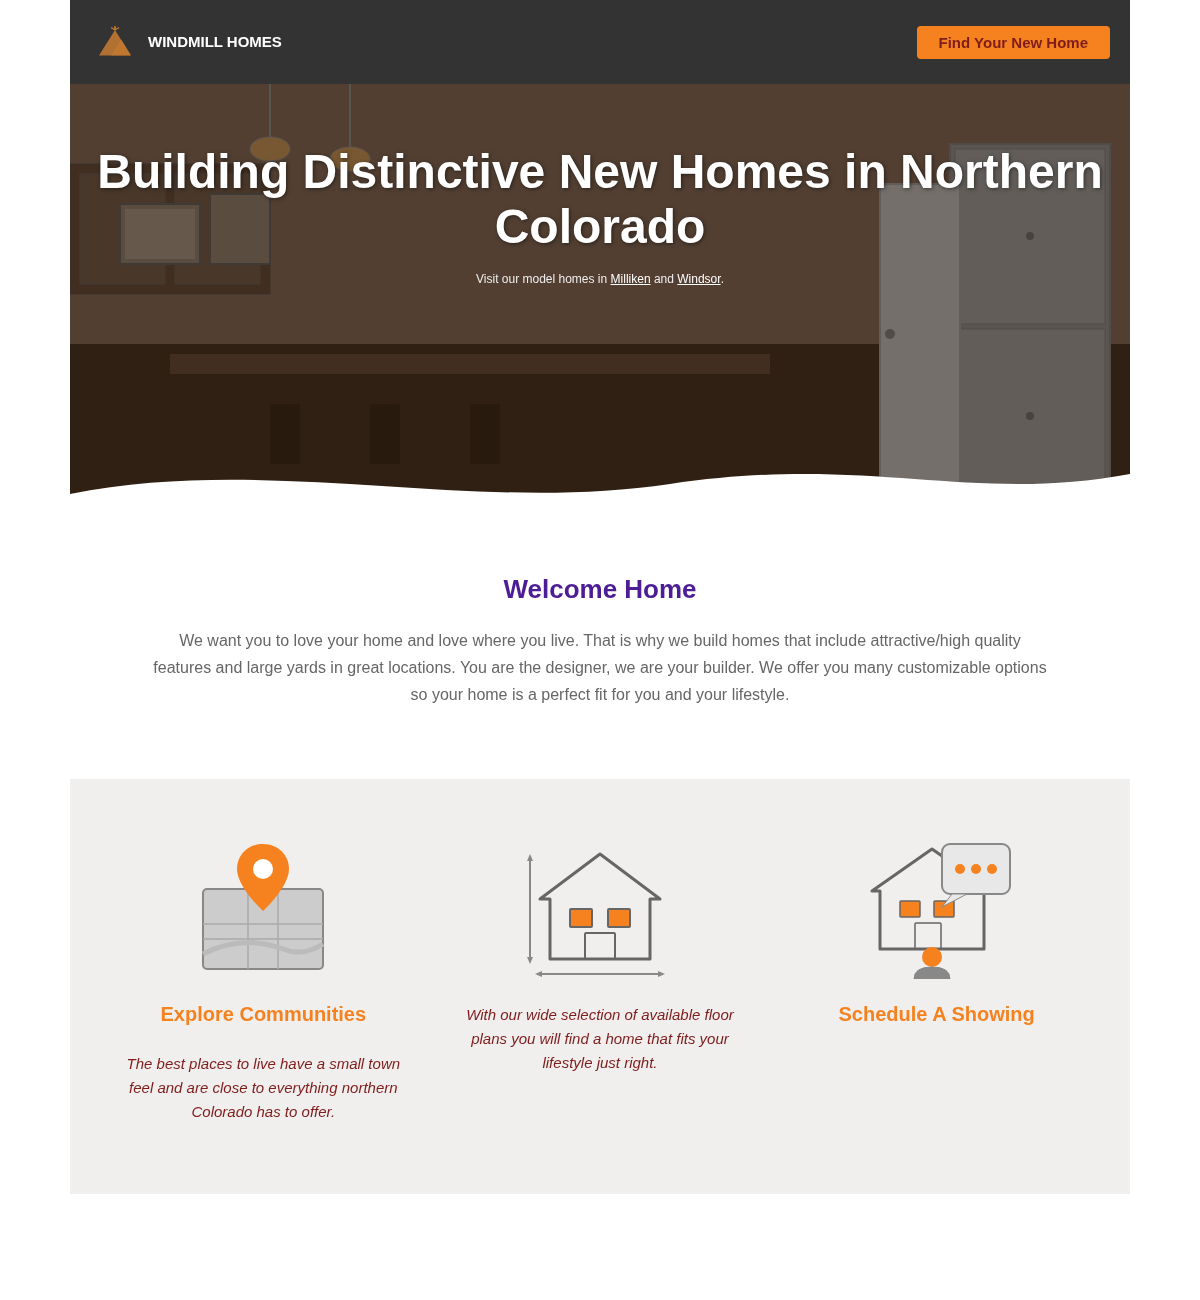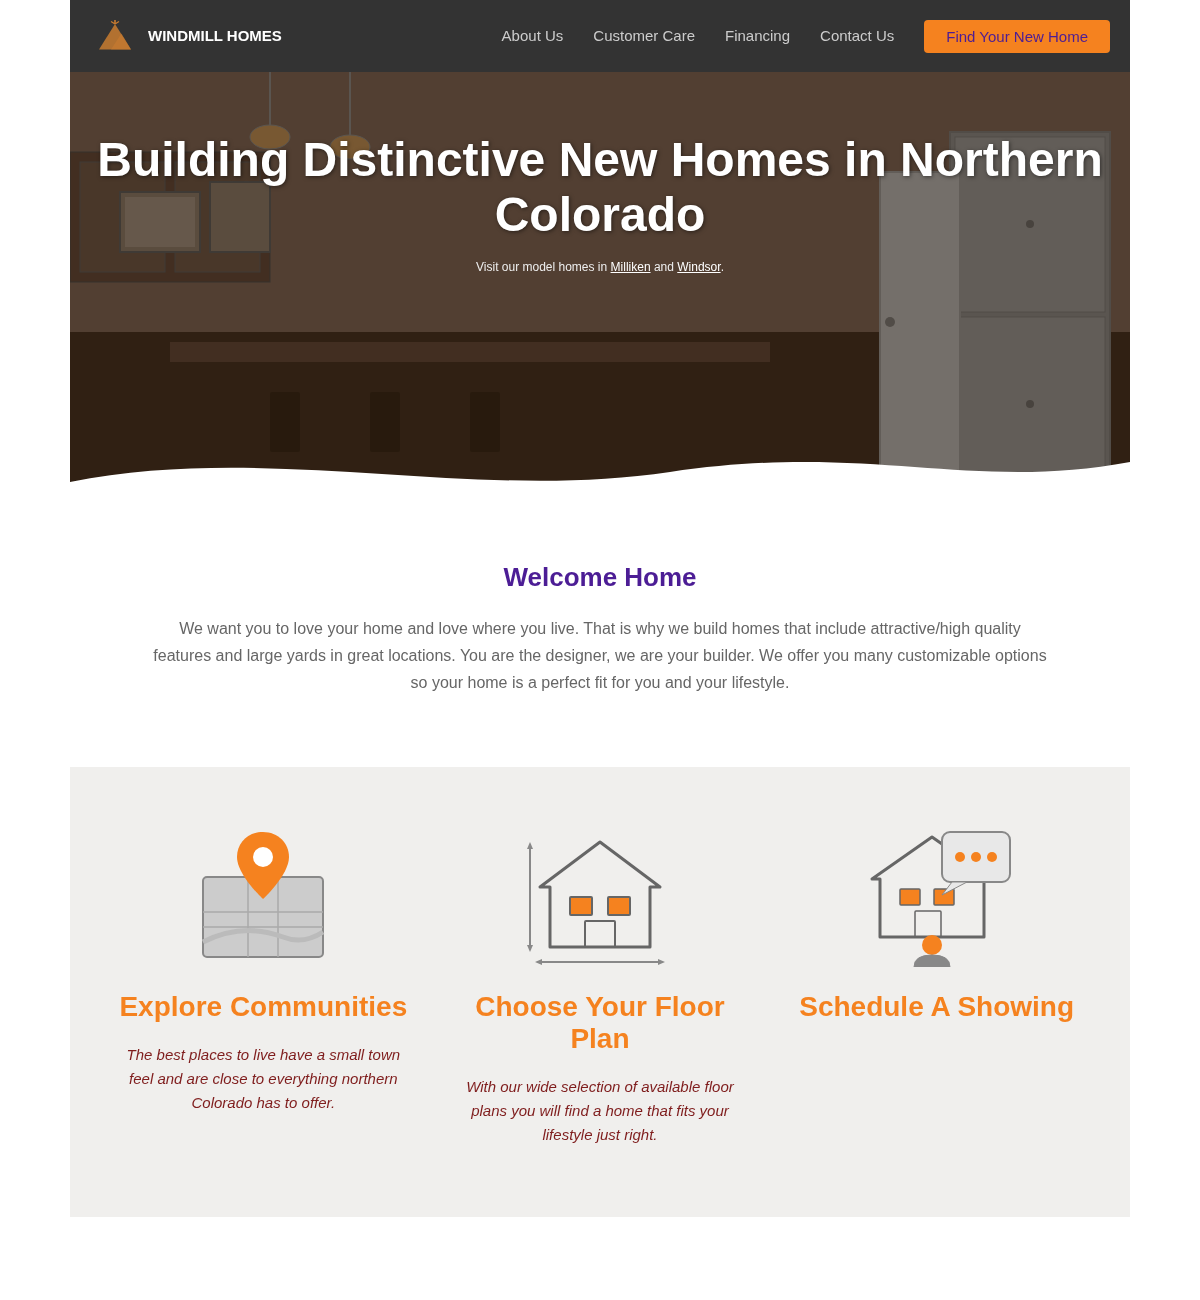--- a/index.html
+++ b/index.html
@@ -4,21 +4,21 @@
   <style>
     * { margin: 0; padding: 0; box-sizing: border-box; }
     body { font-family: Arial, sans-serif; width: 1060px; margin: 0 auto; background: #fff; }
 
     
     .navbar {
       background: #333;
       display: flex;
       align-items: center;
       padding: 0 20px;
-      height: 72px;
+      height: 84px;
     }
     .brand {
       display: flex;
       align-items: center;
       color: #fff;
       text-decoration: none;
       margin-right: auto;
     }
     .brand-icon {
       width: 50px;
@@ -38,25 +38,25 @@
       list-style: none;
       margin-right: 30px;
     }
     .nav-links a {
       color: #ccc;
       text-decoration: none;
       font-size: 15px;
     }
     .cta-btn {
       background: #f5821f;
-      color: #4c1d95;
+      color: #7f1d1d;
       border: none;
       padding: 8px 22px;
       font-size: 15px;
-      font-weight: normal;
+      font-weight: bold;
       border-radius: 4px;
       cursor: pointer;
       white-space: nowrap;
     }
 
     
     .hero {
       position: relative;
       background: #1d4ed8;
       overflow: hidden;
@@ -155,24 +155,24 @@
       flex: 1;
       text-align: center;
       max-width: 300px;
     }
     .feature-icon {
       width: 160px;
       height: 140px;
       margin: 0 auto 24px;
     }
     .feature-title {
-      font-size: 28px;
+      font-size: 20px;
       font-weight: bold;
       color: #f5821f;
-      margin-bottom: 20px;
+      margin-bottom: 26px;
       text-align: center;
     }
     .feature-text {
       font-size: 15px;
       color: #7f1d1d;
       line-height: 1.6;
       font-style: italic;
     }
   </style>
 </head>
@@ -185,26 +185,20 @@
 
       <polygon points="10,42 30,10 50,42" fill="#c97c30" opacity="0.85"></polygon>
       <polygon points="25,42 38,22 50,42" fill="#c97c30" opacity="0.6"></polygon>
 
       <line x1="30" y1="10" x2="30" y2="5" stroke="#c97c30" stroke-width="2"></line>
       <line x1="30" y1="10" x2="35" y2="7" stroke="#c97c30" stroke-width="1.5"></line>
       <line x1="30" y1="10" x2="25" y2="7" stroke="#c97c30" stroke-width="1.5"></line>
     </svg>
     <span class="brand-text">WINDMILL HOMES</span>
   </a>
-  <ul class="nav-links">
-    <li><a href="#">About Us</a></li>
-    <li><a href="#">Customer Care</a></li>
-    <li><a href="#">Financing</a></li>
-    <li><a href="#">Contact Us</a></li>
-  </ul>
   <button class="cta-btn">Find Your New Home</button>
 </nav>
 
 <section class="hero">
   <div class="hero-bg-img">
 
     <svg style="position:absolute;inset:0;width:100%;height:100%;" viewBox="0 0 1060 430" preserveAspectRatio="xMidYMid slice" xmlns="http://www.w3.org/2000/svg">
 
       <rect width="1060" height="430" fill="#5c4230"></rect>
 
@@ -301,21 +295,20 @@
 
           <line x1="10" y1="20" x2="10" y2="120" stroke="#888" stroke-width="2"></line>
           <polygon points="10,15 7,22 13,22" fill="#888"></polygon>
           <polygon points="10,125 7,118 13,118" fill="#888"></polygon>
 
           <line x1="20" y1="135" x2="140" y2="135" stroke="#888" stroke-width="2"></line>
           <polygon points="15,135 22,132 22,138" fill="#888"></polygon>
           <polygon points="145,135 138,132 138,138" fill="#888"></polygon>
         </svg>
       </div>
-      <h3 class="feature-title">Choose Your Floor Plan</h3>
       <p class="feature-text">With our wide selection of available floor plans you will find a home that fits your lifestyle just right.</p>
     </div>
 
     <div class="feature-card">
       <div class="feature-icon">
         <svg viewBox="0 0 160 140" xmlns="http://www.w3.org/2000/svg">
 
           <polygon points="75,10 135,52 127,52 127,110 23,110 23,52 15,52" fill="none" stroke="#666" stroke-width="3" stroke-linejoin="round"></polygon>
 
           <rect x="43" y="62" width="20" height="16" fill="#f5821f" stroke="#666" stroke-width="1.5" rx="1"></rect>

